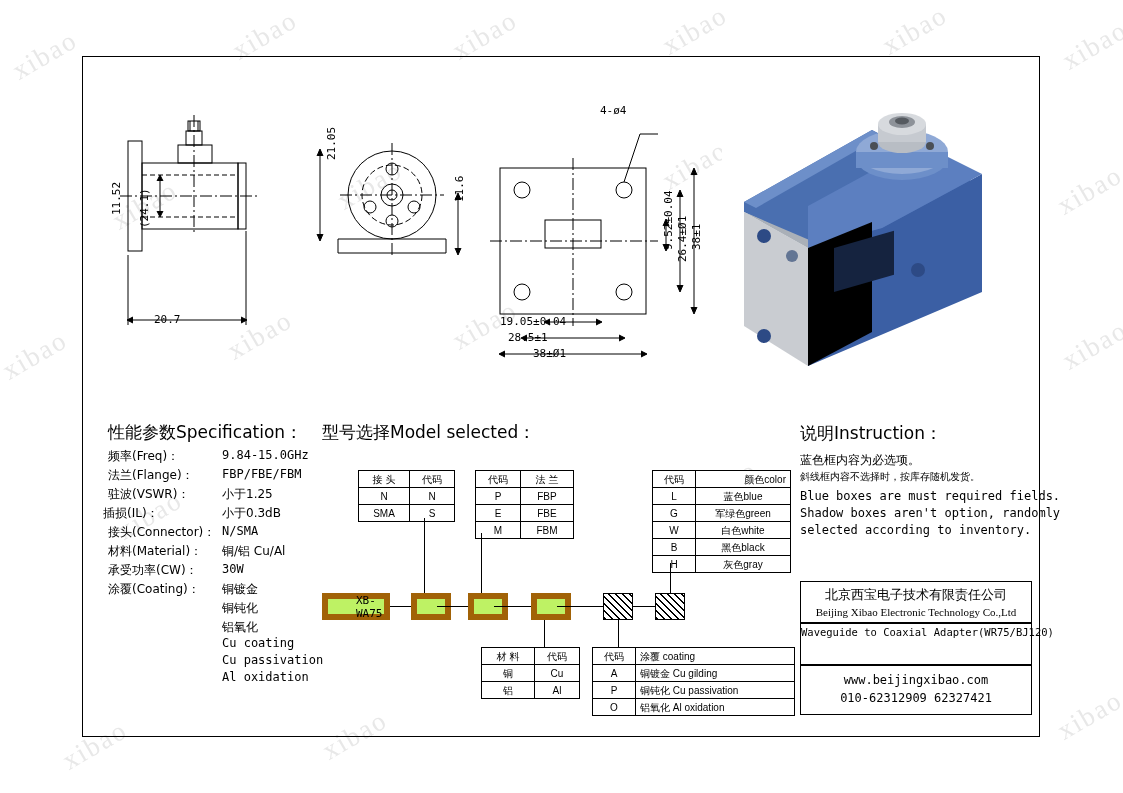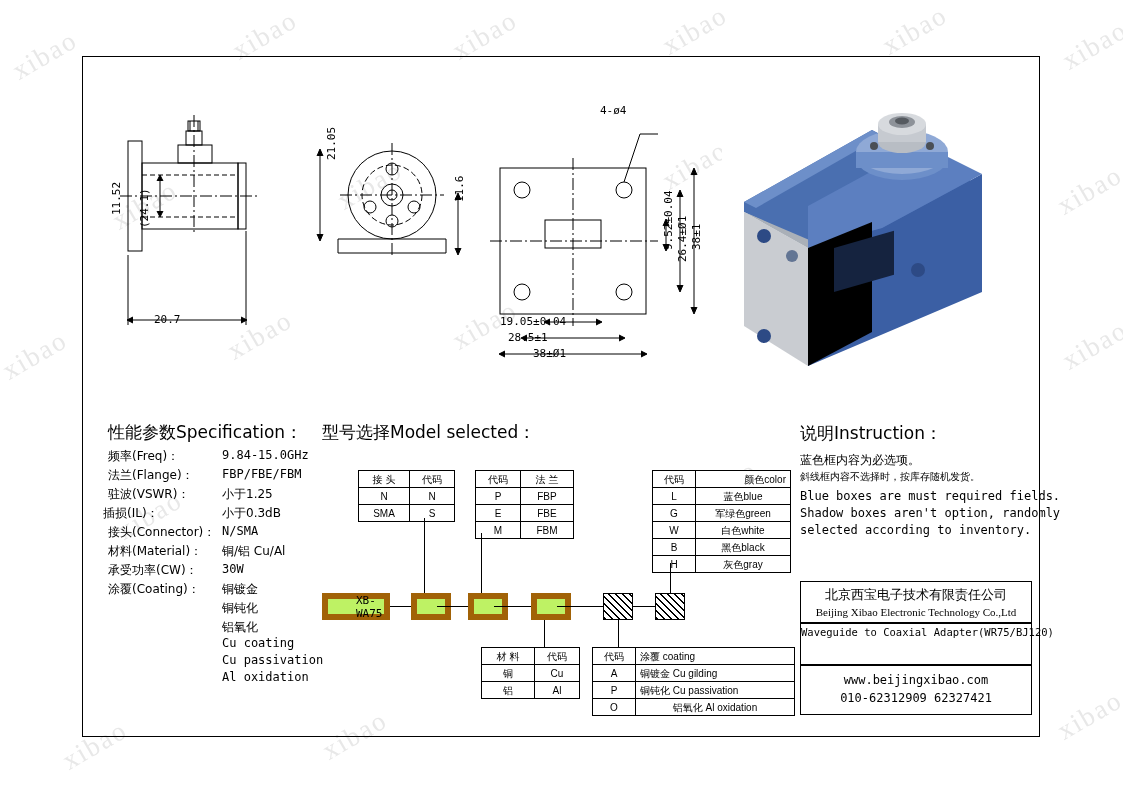--- a/index.html
+++ b/index.html
@@ -383,21 +383,21 @@
   <tr>
     <td>A</td>
     <td style="text-align:left;">铜镀金 Cu gilding</td>
   </tr>
   <tr>
     <td>P</td>
     <td style="text-align:left;">铜钝化 Cu passivation</td>
   </tr>
   <tr>
     <td>O</td>
-    <td style="text-align:center;">铝氧化 Al oxidation</td>
+    <td style="text-align:left;">铝氧化 Al oxidation</td>
   </tr>
 </tbody>
   </table>
 
 <div class="bluebox lbl-box mono" style="left:322px;top:593px;width:68px;height:27px;">XB-WA75</div>
 <div class="bluebox" style="left:411px;top:593px;width:26px;height:27px;"></div>
 <div class="bluebox" style="left:468px;top:593px;width:26px;height:27px;"></div>
 <div class="bluebox" style="left:531px;top:593px;width:26px;height:27px;"></div>
 <div class="hatch" style="left:603px;top:593px;width:30px;height:27px;"></div>
 <div class="hatch" style="left:655px;top:593px;width:30px;height:27px;"></div>

